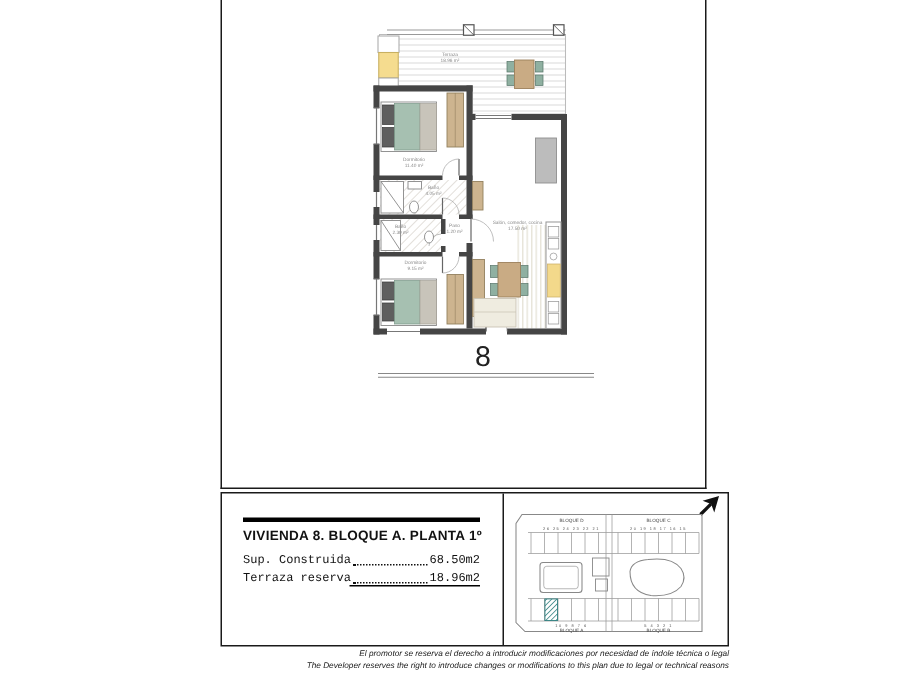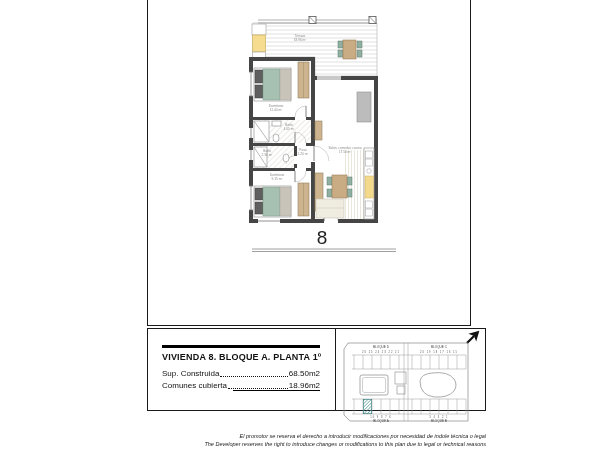--- a/index.html
+++ b/index.html
@@ -2,28 +2,28 @@
 <html><head>
 <meta charset="utf-8">
 <style>
   html,body{margin:0;padding:0;background:#fff;}
   .sheet{position:relative;width:615px;height:454px;background:#fff;overflow:hidden;
          font-family:"Liberation Sans",sans-serif;color:#111;}
   .frame{position:absolute;left:147px;top:0;width:324px;height:326px;box-sizing:border-box;
          border-left:1.5px solid #1a1a1a;border-right:1.5px solid #1a1a1a;border-bottom:1.5px solid #1a1a1a;}
   svg.plan{position:absolute;left:0;top:0;}
   svg text{font-family:"Liberation Sans",sans-serif;}
-  .bbox{position:absolute;left:147px;top:328px;width:339px;height:83px;box-sizing:border-box;
+  .bbox{position:absolute;left:147px;top:328px;width:339px;height:103px;box-sizing:border-box;
         border:1.5px solid #1a1a1a;display:flex;background:#fff;}
   .tb-left{width:188px;box-sizing:border-box;border-right:1.5px solid #1a1a1a;
            padding:16px 10px 0 14px;}
   .tb-rule{height:3px;background:#000;width:158px;}
   .tb-title{font-size:9px;font-weight:bold;letter-spacing:0.2px;white-space:nowrap;
             margin-top:4px;margin-bottom:4px;}
-  .tb-row{display:flex;align-items:flex-end;font-size:8px;height:12px;position:relative;width:158px;}
+  .tb-row{display:flex;align-items:flex-end;font-size:8px;height:12px;position:relative;width:158px;font-family:Liberation Mono, monospace;}
   .tb-row .lbl{white-space:nowrap;}
   .tb-row .dots{flex:1;border-bottom:1.2px dotted #111;margin:0 1px 1.5px 1px;}
   .tb-row .val{white-space:nowrap;}
   .tb-row.sum::after{content:"";position:absolute;right:0;bottom:-0.5px;width:55%;
                      border-bottom:1px solid #000;}
   .tb-right{flex:1;position:relative;}
   .tb-right svg{position:absolute;left:0;top:0;}
   .disclaimer{position:absolute;right:129px;top:433px;text-align:right;font-style:italic;
               font-size:5.5px;line-height:7.5px;color:#1a1a1a;white-space:nowrap;}
 </style>
@@ -224,21 +224,21 @@
   <div class="bbox">
     <div class="tb-left">
       <div class="tb-rule"></div>
       <div class="tb-title">VIVIENDA 8. BLOQUE A. PLANTA 1º</div>
       <div class="tb-row">
         <span class="lbl">Sup. Construida</span>
         <span class="dots"></span>
         <span class="val">68.50m2</span>
       </div>
       <div class="tb-row sum">
-        <span class="lbl">Comunes cubierta</span>
+        <span class="lbl">Terraza reserva</span>
         <span class="dots"></span>
         <span class="val">18.96m2</span>
       </div>
     </div>
 
     <div class="tb-right">
       <svg width="149" height="100" viewBox="0 0 149 100">
         <defs>
           <pattern id="hatchT" width="2.4" height="2.4" patternUnits="userSpaceOnUse" patternTransform="rotate(45)">
             <line x1="0" y1="0" x2="0" y2="2.4" stroke="#2e7f7f" stroke-width="1"></line>

